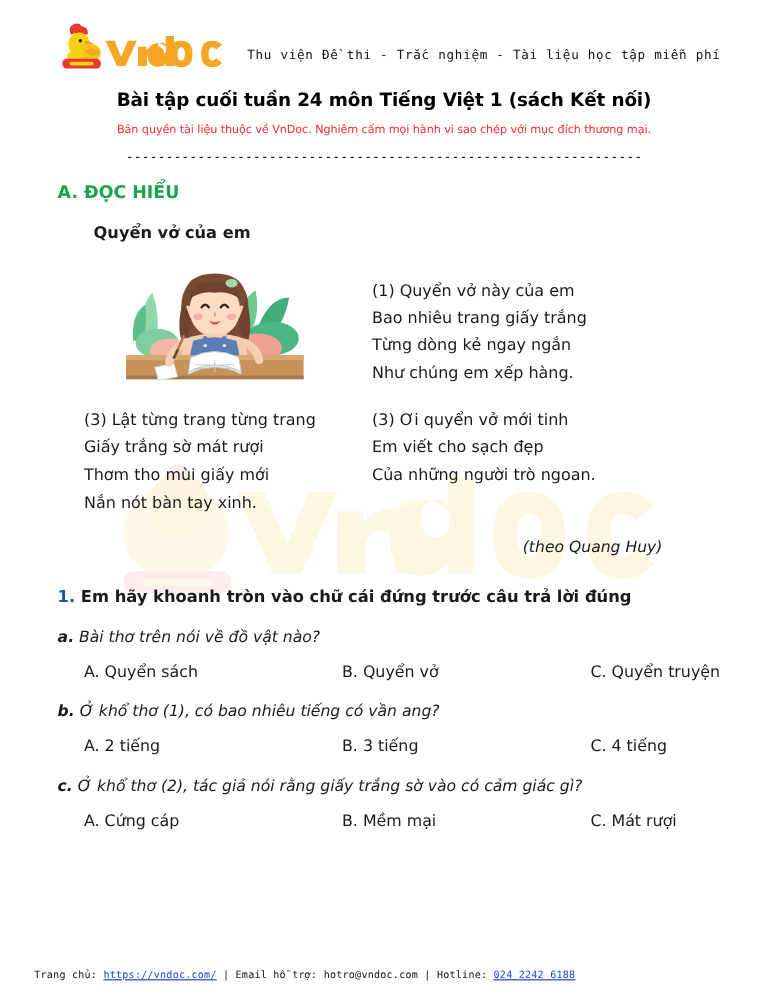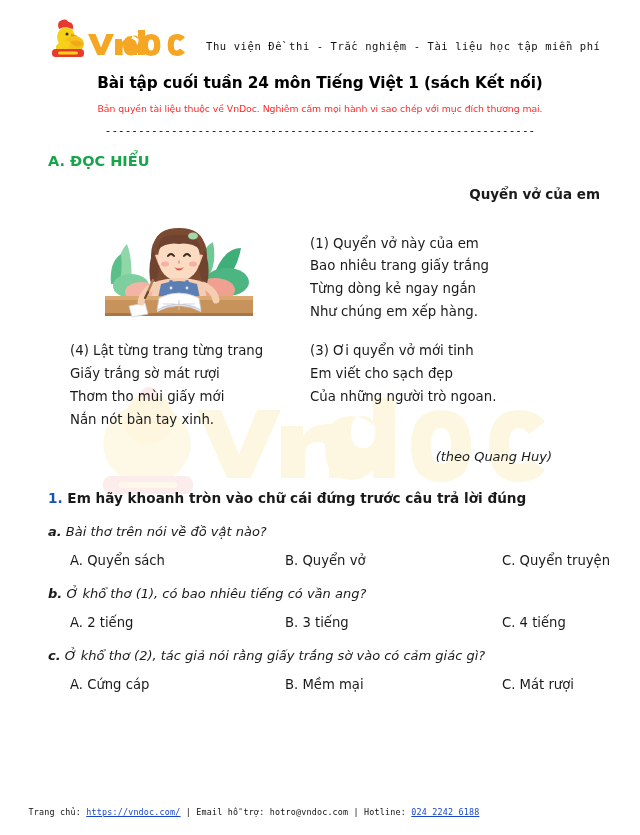--- a/index.html
+++ b/index.html
@@ -109,21 +109,21 @@
     font-style: italic;
     font-size: 13.3px;
     text-align: center;
     margin-top: 16px;
     padding-left: 30px;
   }
 
   .poem-title {
     font-weight: bold;
     font-size: 13.5px;
-    text-align: right;
+    text-align: left;
     margin-top: 17px;
     padding-left: 30px;
   }
 
   
   .poem-top {
     display: flex;
     margin-top: 14px;
     align-items: flex-end;
   }
@@ -181,21 +181,21 @@
 
   .options {
     display: flex;
     font-size: 13.2px;
     margin-top: 14px;
     padding-left: 22px;
   }
   .options .opt { flex: 0 0 auto; }
   .opt-a { width: 215px; }
   .opt-b { width: 207px; }
-  .opt-c { width: auto; margin-left: 10px; }
+  .opt-c { width: auto; }
 
   
   .footer {
     position: absolute;
     left: 0;
     bottom: 18px;
     width: 508px;
     text-align: center;
     font-family: "DejaVu Sans Mono", monospace;
     font-size: 8.4px;
@@ -344,21 +344,21 @@
       <div>(1) Quyển vở này của em</div>
       <div>Bao nhiêu trang giấy trắng</div>
       <div>Từng dòng kẻ ngay ngắn</div>
       <div>Như chúng em xếp hàng.</div>
     </div>
   </div>
 
   <div class="poem-bottom">
     <div class="col-left">
       <div class="stanza">
-        <div>(4) Lật từng trang từng trang</div>
+        <div>(3) Lật từng trang từng trang</div>
         <div>Giấy trắng sờ mát rượi</div>
         <div>Thơm tho mùi giấy mới</div>
         <div>Nắn nót bàn tay xinh.</div>
       </div>
     </div>
     <div class="stanza">
       <div>(3) Ơi quyển vở mới tinh</div>
       <div>Em viết cho sạch đẹp</div>
       <div>Của những người trò ngoan.</div>
     </div>

